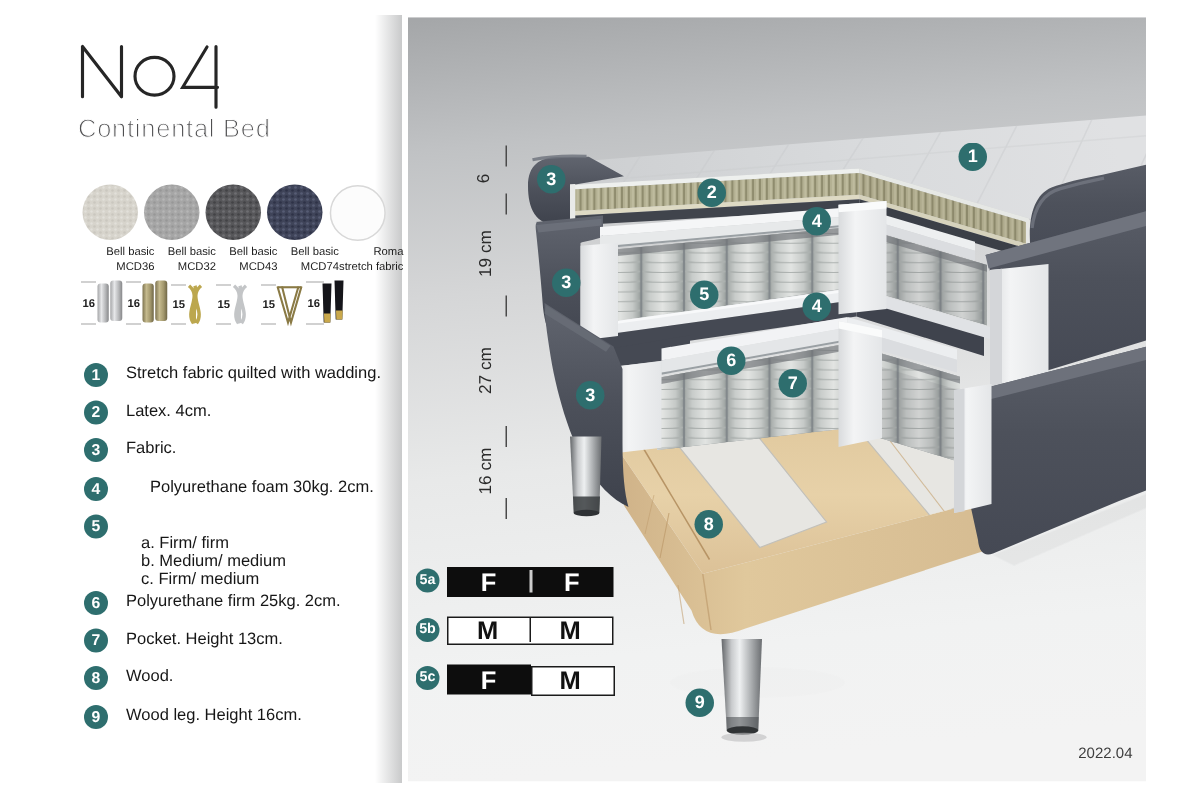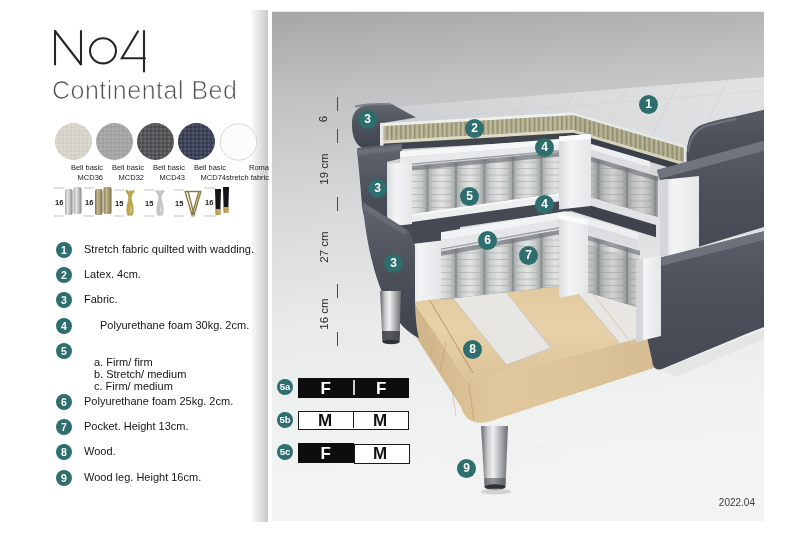--- a/index.html
+++ b/index.html
@@ -28,21 +28,21 @@
   <div class="abs" style="left:250px;top:10px;width:18px;height:512px;background:linear-gradient(to right,rgba(125,127,129,0),rgba(125,127,129,0.42));"></div>
 
   <svg class="abs" style="left:48px;top:24px;" width="105" height="54" viewBox="0 0 105 54">
     <g fill="none" stroke="#262626" stroke-width="2.1" stroke-linecap="round">
       <path d="M7,40.5 V7 M7,7 L33,40.5 M33,40.5 V7"></path>
       <ellipse cx="55" cy="26.8" rx="13" ry="12.6"></ellipse>
       <path d="M90,7.3 L73.8,34.2 L97,34.2 M96,7 V47.5"></path>
     </g>
   </svg>
 
-  <div class="abs" style="left:52px;top:75.5px;font-size:25px;color:#4f4f51;letter-spacing:0.5px;-webkit-text-stroke:0.7px #ffffff;">Continental Bed</div>
+  <div class="abs" style="left:52px;top:75.5px;font-size:17px;color:#4f4f51;letter-spacing:0.5px;-webkit-text-stroke:0.7px #ffffff;">Continental Bed</div>
 
   <svg class="abs" style="left:50px;top:118px;" width="212" height="47" viewBox="0 0 212 47">
     <defs>
       <pattern id="wv1" width="4" height="4" patternUnits="userSpaceOnUse">
         <rect width="4" height="4" fill="#d7d4cc"></rect>
         <circle cx="1" cy="1" r="0.8" fill="#cac7bf"></circle>
         <circle cx="3" cy="3" r="0.8" fill="#e2e0da"></circle>
       </pattern>
       <pattern id="wv2" width="4" height="4" patternUnits="userSpaceOnUse">
         <rect width="4" height="4" fill="#a6a6a6"></rect>
@@ -163,26 +163,26 @@
   <div class="badge b16" style="left:56px;top:292px;">3</div>
   <div class="li" style="left:84px;top:293px;">Fabric.</div>
 
   <div class="badge b16" style="left:56px;top:318px;">4</div>
   <div class="li" style="left:84px;top:319px;padding-left:16px;">Polyurethane foam 30kg. 2cm.</div>
 
   <div class="badge b16" style="left:56px;top:343px;">5</div>
 
   <div class="li" style="left:94px;top:356px;">a. Firm/ firm</div>
 
-  <div class="li" style="left:94px;top:368px;">b. Stretch/ medium</div>
+  <div class="li" style="left:94px;top:368px;">b. Medium/ medium</div>
 
   <div class="li" style="left:94px;top:380px;">c. Firm/ medium</div>
 
   <div class="badge b16" style="left:56px;top:394px;">6</div>
-  <div class="li" style="left:84px;top:395px;">Polyurethane foam 25kg. 2cm.</div>
+  <div class="li" style="left:84px;top:395px;">Polyurethane firm 25kg. 2cm.</div>
 
   <div class="badge b16" style="left:56px;top:419px;">7</div>
   <div class="li" style="left:84px;top:420px;">Pocket. Height 13cm.</div>
 
   <div class="badge b16" style="left:56px;top:444px;">8</div>
   <div class="li" style="left:84px;top:445px;">Wood.</div>
 
   <div class="badge b16" style="left:56px;top:470px;">9</div>
   <div class="li" style="left:84px;top:471px;">Wood leg. Height 16cm.</div>
 

